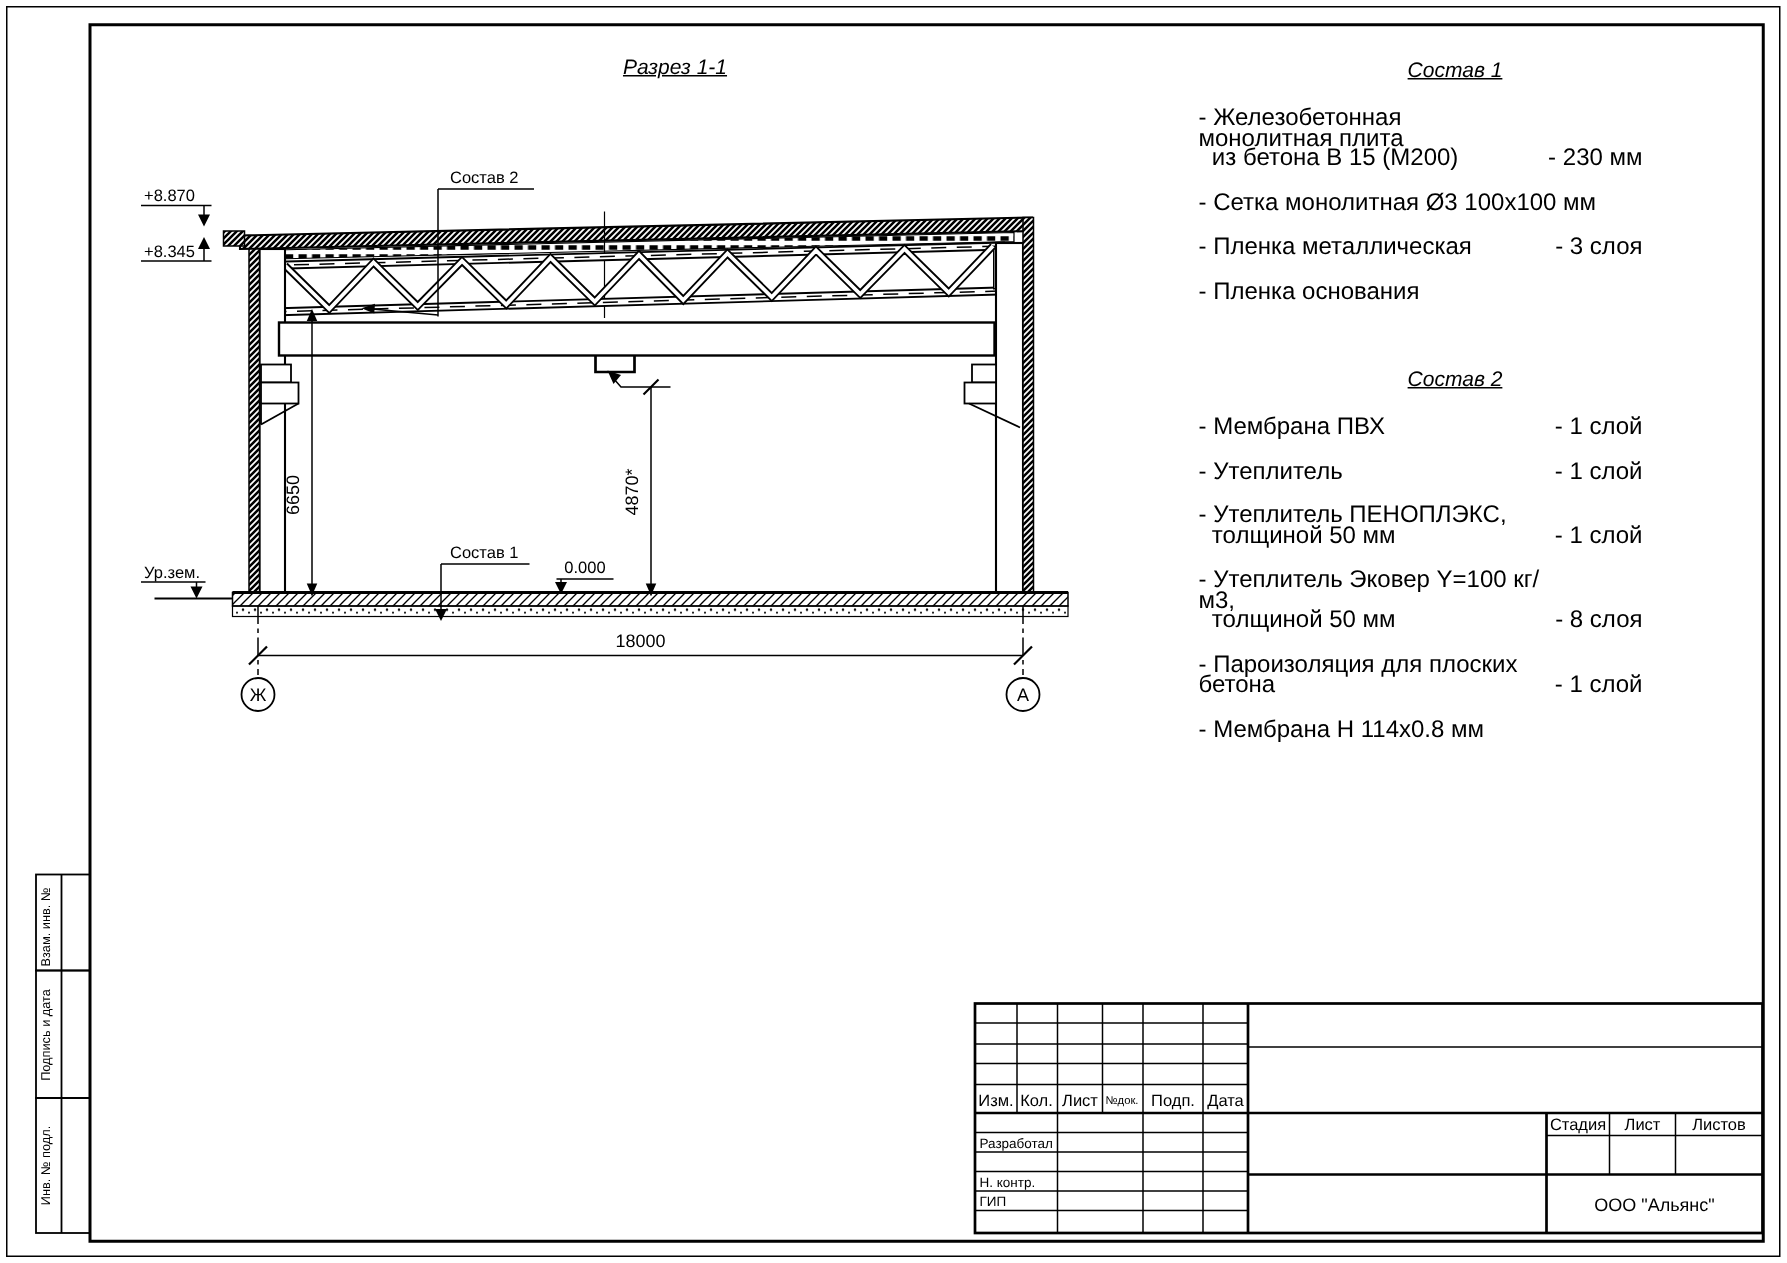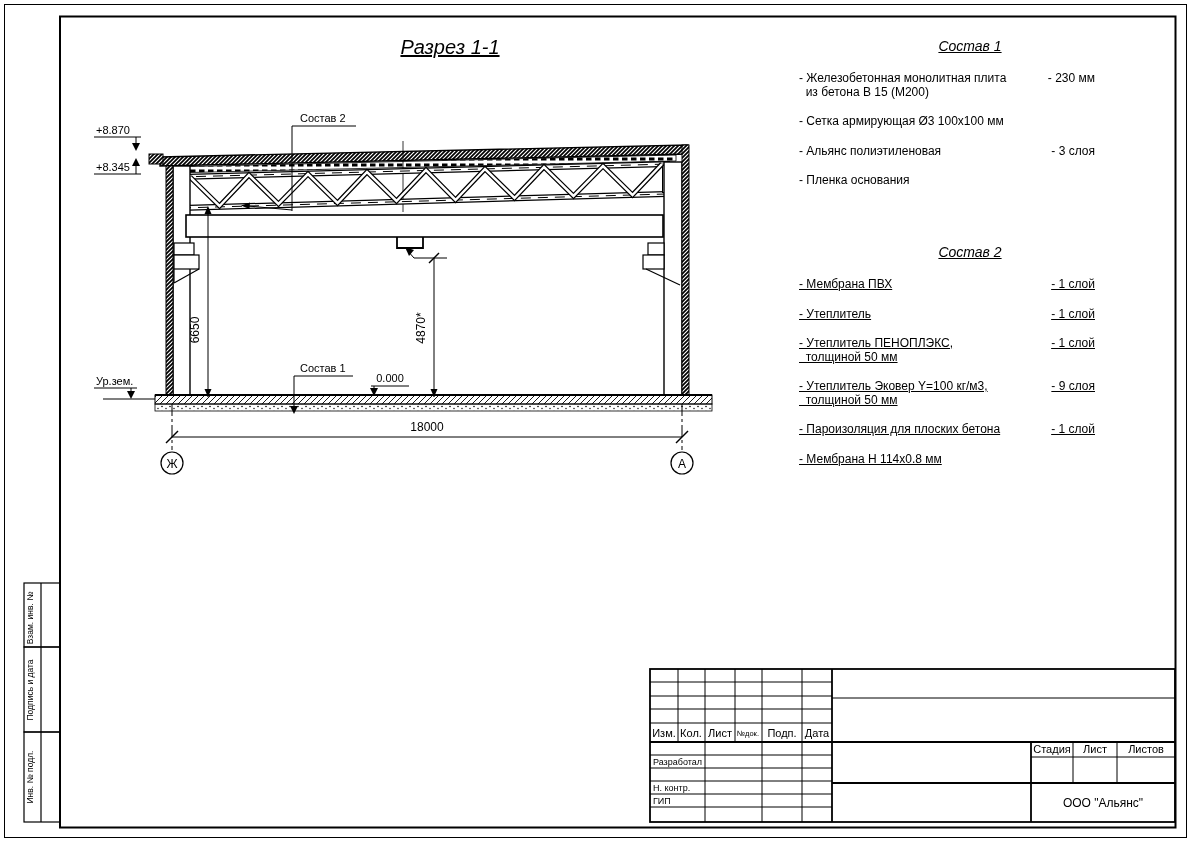--- a/index.html
+++ b/index.html
@@ -3,34 +3,34 @@
 <meta charset="utf-8">
 <style>
   html,body{margin:0;padding:0;background:#fff;}
   .sheet{
     position:relative;width:1191px;height:842px;background:#fff;overflow:hidden;
     font-family:"Liberation Sans",sans-serif;color:#000;
   }
   .sheet svg{position:absolute;left:0;top:0;font-family:"Liberation Sans",sans-serif;}
   .dwg-title{
     position:absolute;left:330px;top:36px;width:240px;text-align:center;
-    font-size:20px;font-style:italic;text-decoration:underline;
+    font-size:14px;font-style:italic;text-decoration:underline;
   }
   .spec{position:absolute;width:296px;}
   .spec-title{
     font-size:14px;font-style:italic;font-weight:normal;text-decoration:underline;
     text-align:center;margin:0 0 18px 0;padding-left:46px;
   }
   .spec1{left:799px;top:38px;}
   .spec2{left:799px;top:244px;}
   .spec-item{
-    display:flex;justify-content:space-between;
-    font-size:12px;line-height:13.5px;margin-bottom:14px;margin-top:16px;
+    display:flex;justify-content:space-between;align-items:flex-end;
+    font-size:16px;line-height:13.5px;margin-bottom:14px;margin-top:16px;
   }
-  .spec2 .spec-item{margin-bottom:10px;text-decoration:underline;}
+  .spec2 .spec-item{margin-bottom:10px;}
   .spec-name{white-space:pre-line;}
   .spec-val{white-space:nowrap;padding-left:8px;}
 </style>
 </head>
 <body>
 
 <div class="sheet">
 
 <svg width="1191" height="842" viewBox="0 0 1191 842">
   <defs>
@@ -246,25 +246,25 @@
 <div class="dwg-title">Разрез 1-1</div>
 
 <div class="spec spec1">
   <h3 class="spec-title">Состав 1</h3>
   <div class="spec-item">
     <div class="spec-name">- Железобетонная  монолитная плита
 &nbsp;&nbsp;из бетона В 15 (М200)</div>
     <div class="spec-val">- 230 мм</div>
   </div>
   <div class="spec-item">
-    <div class="spec-name">- Сетка армирующая Ø3 100х100 мм</div>
+    <div class="spec-name">- Сетка монолитная Ø3 100х100 мм</div>
     <div class="spec-val"></div>
   </div>
   <div class="spec-item">
-    <div class="spec-name">- Альянс полиэтиленовая</div>
+    <div class="spec-name">- Пленка металлическая</div>
     <div class="spec-val">- 3 слоя</div>
   </div>
   <div class="spec-item">
     <div class="spec-name">- Пленка основания</div>
     <div class="spec-val"></div>
   </div>
 </div>
 
 <div class="spec spec2">
   <h3 class="spec-title">Состав 2</h3>
@@ -277,21 +277,21 @@
     <div class="spec-val">- 1 слой</div>
   </div>
   <div class="spec-item">
     <div class="spec-name">- Утеплитель ПЕНОПЛЭКС,
 &nbsp;&nbsp;толщиной 50 мм</div>
     <div class="spec-val">- 1 слой</div>
   </div>
   <div class="spec-item">
     <div class="spec-name">- Утеплитель Эковер Y=100 кг/м3,
 &nbsp;&nbsp;толщиной 50 мм</div>
-    <div class="spec-val">- 9 слоя</div>
+    <div class="spec-val">- 8 слоя</div>
   </div>
   <div class="spec-item">
     <div class="spec-name">- Пароизоляция для плоских бетона</div>
     <div class="spec-val">- 1 слой</div>
   </div>
   <div class="spec-item">
     <div class="spec-name">- Мембрана Н 114х0.8 мм</div>
     <div class="spec-val"></div>
   </div>
 </div>

